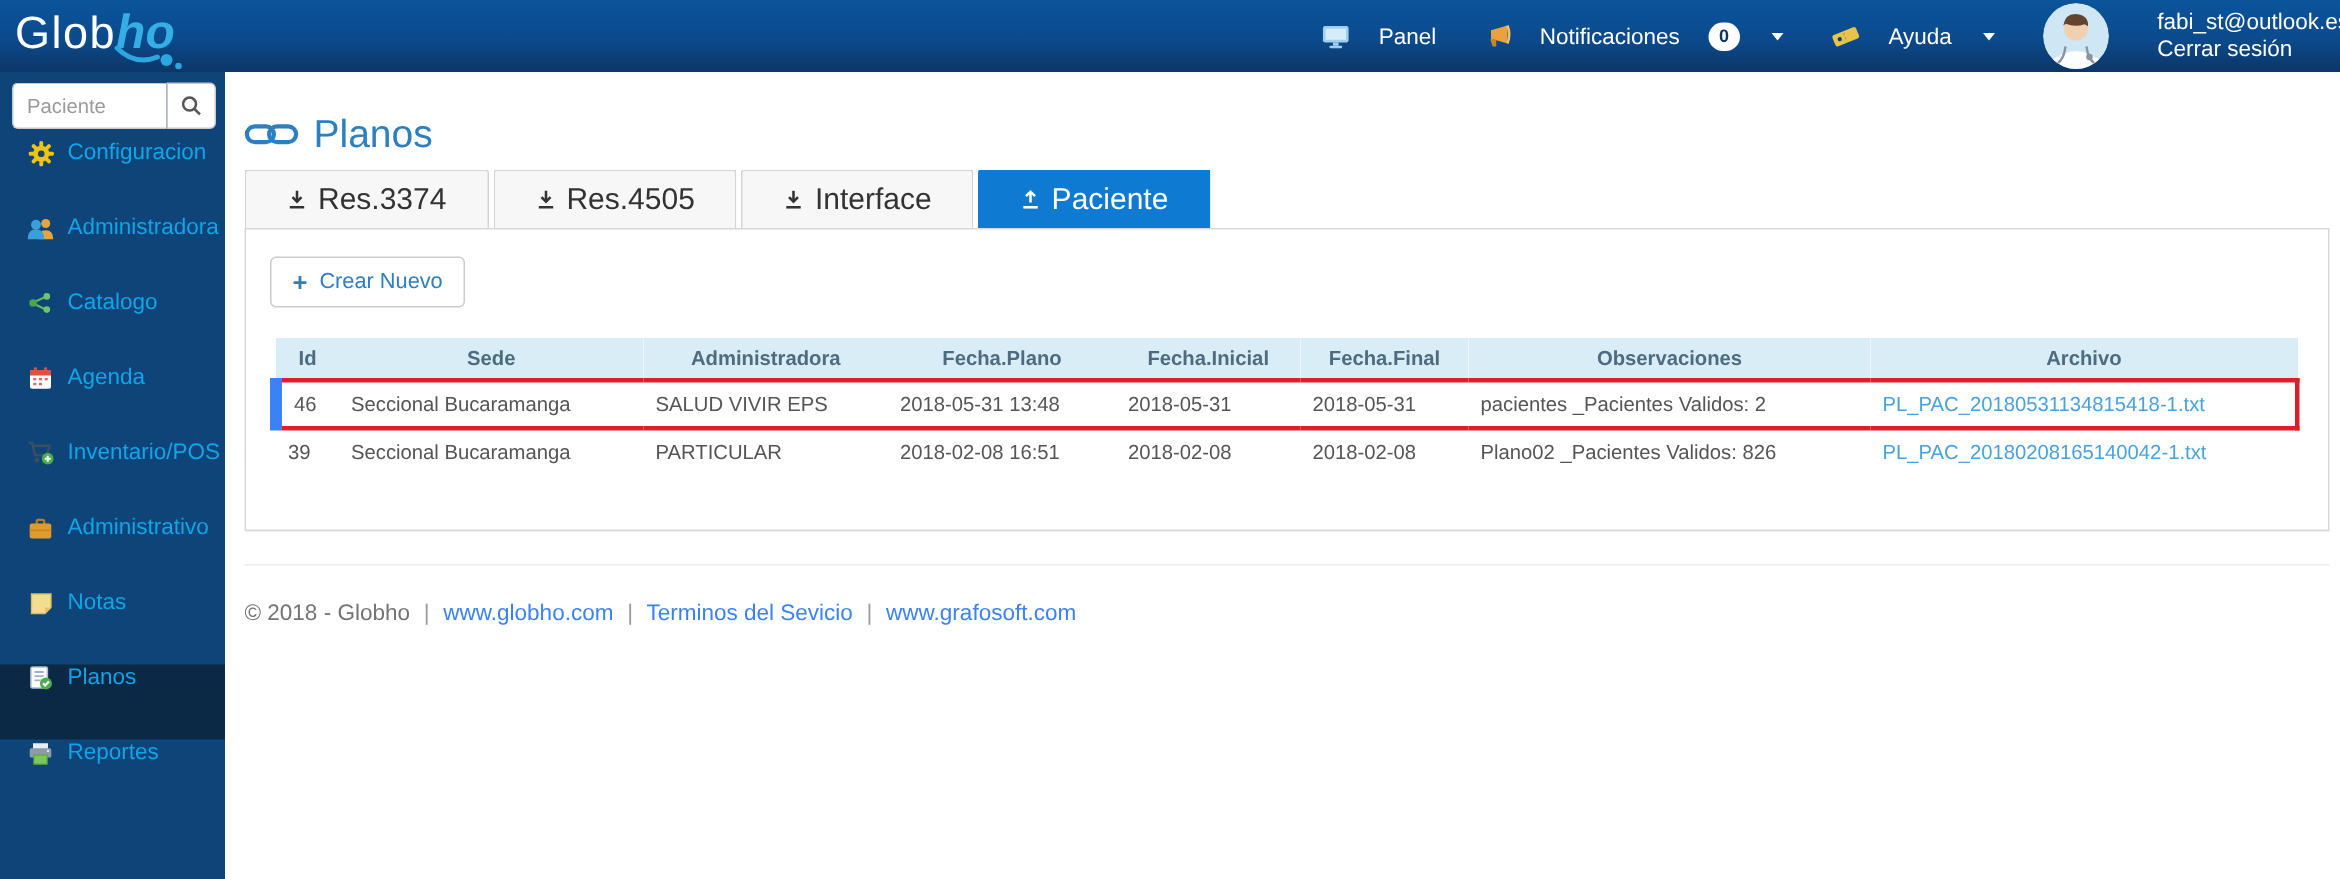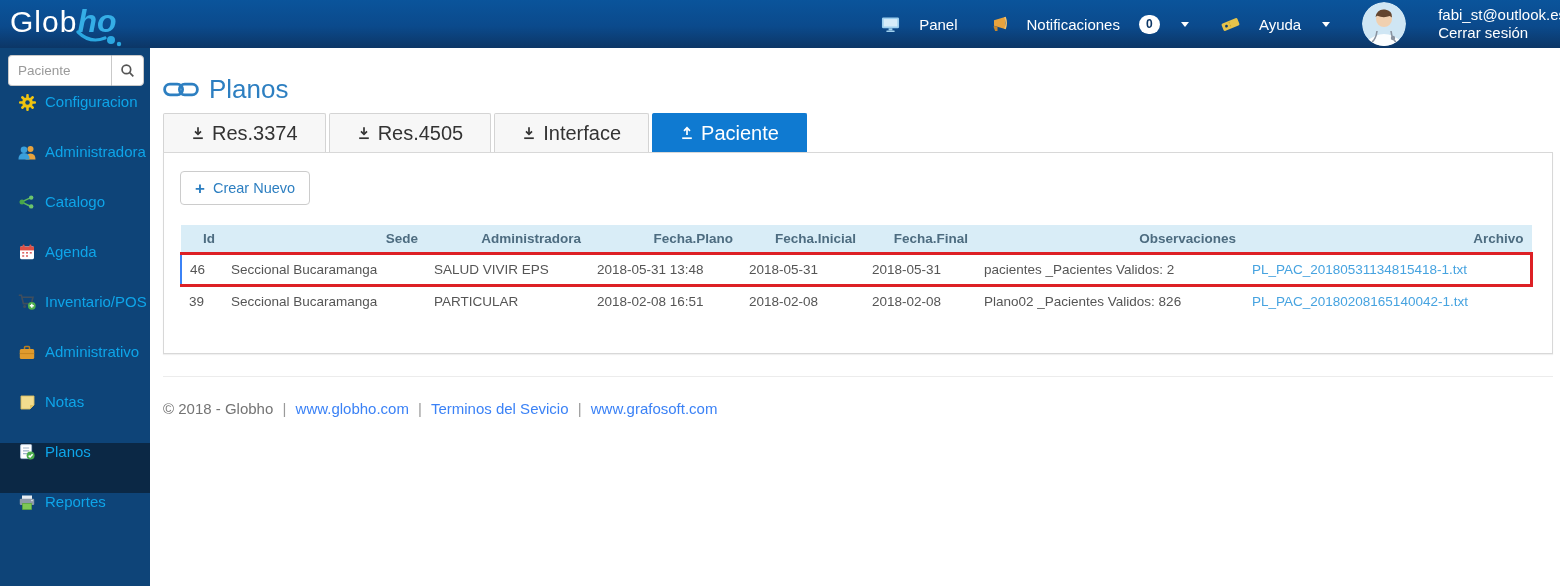--- a/index.html
+++ b/index.html
@@ -50,28 +50,28 @@
   .tab.active { background:#0f7ad1; border-color:#0f7ad1; color:#fff; }
 
   .card { border:1px solid #d8d8d8; box-shadow:0 1px 1px rgba(0,0,0,0.06);
           padding:18px 16px 36px 16px; background:#fff; }
   .btn-create { display:inline-flex; align-items:center; gap:8px; height:34px; padding:0 14px;
                 background:#fff; border:1px solid #ccc; border-radius:4px; color:#2d7fc1;
                 font-size:14.5px; cursor:pointer; }
   .btn-create .plus { font-size:17px; font-weight:bold; line-height:1; }
 
   table.planos { margin-top:20px; width:1353px; border-collapse:collapse; table-layout:fixed; font-size:13.5px; }
-  table.planos th { background:#d9edf7; color:#4d6c80; text-align:right; font-weight:bold;
+  table.planos th { background:#d9edf7; color:#4d6c80; text-align:center; font-weight:bold;
                     height:28px; padding:0 8px; white-space:nowrap; overflow:hidden; }
   table.planos td { height:32px; padding:0 8px; color:#555; white-space:nowrap; overflow:hidden; background:#fff; }
   col.c-id{width:42px} col.c-sede{width:203px} col.c-adm{width:163px} col.c-fp{width:152px}
   col.c-fi{width:123px} col.c-ff{width:112px} col.c-obs{width:268px}
   a.file-link { color:#46a3e0; text-decoration:none; cursor:pointer; }
   tr.hl td { border-top:3px solid #dd2025; border-bottom:3px solid #dd2025; }
-  tr.hl td:first-child { border-left:2px solid #3b82f6; }
+  tr.hl td:first-child { border-left:8px solid #3b82f6; }
   tr.hl td:last-child { border-right:3px solid #dd2025; }
 
   hr.footer-rule { margin-top:22px; border:none; border-top:1px solid #ececec; }
   .footer { margin-top:23px; font-size:15px; color:#747474; }
   .footer a { color:#3b82f6; text-decoration:none; cursor:pointer; }
   .footer .sep { color:#9a9a9a; margin:0 5px; }
 </style>
 </head>
 <body>
 

